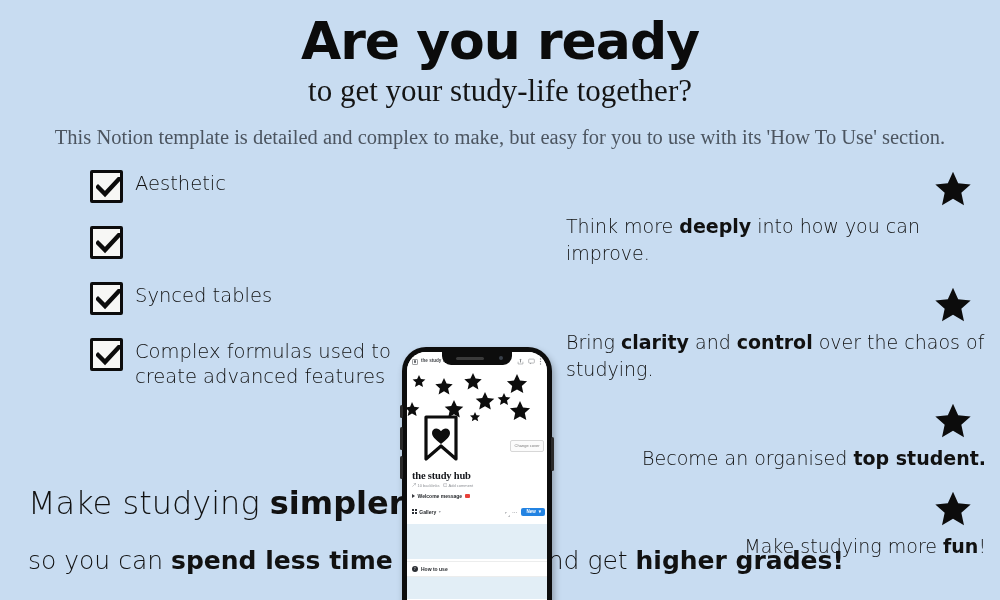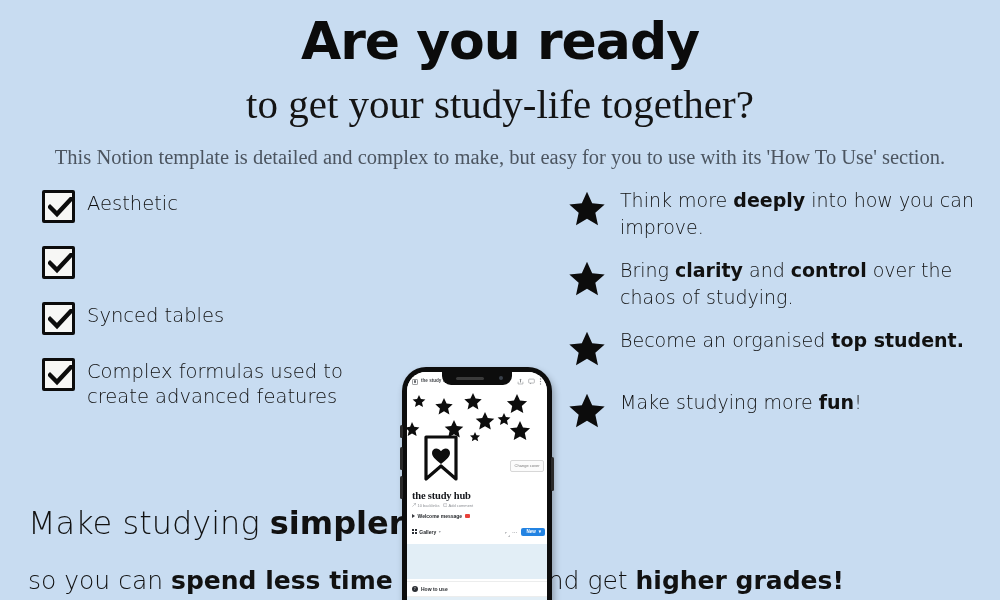--- a/index.html
+++ b/index.html
@@ -26,24 +26,24 @@
   .headline {
     font-family: "DejaVu Sans", sans-serif;
     font-weight: bold;
     font-size: 52px;
     letter-spacing: -1px;
     line-height: 1.12;
     color: #0b0b0b;
   }
   .subheadline {
     font-family: "Liberation Serif", serif;
-    font-size: 41px;
+    font-size: 31px;
     line-height: 1.2;
     color: #141414;
-    margin-top: 10px;
+    margin-top: 2px;
   }
   .intro {
     font-family: "Liberation Serif", serif;
     font-size: 20.5px;
     line-height: 1.62;
     color: #4c5560;
     width: 972px;
     margin: 12px auto 0 auto;
     text-align: center;
   }
@@ -59,20 +59,21 @@
   .checklist {
     position: absolute;
     left: 42px;
     top: 14px;
     width: 360px;
   }
   .check-row {
     display: flex;
     align-items: flex-start;
     margin-bottom: 22px;
+    margin-left: 48px;
   }
   .checkbox {
     flex: 0 0 auto;
     width: 33px;
     height: 33px;
     border: 3px solid #0c0c0c;
     background: #f7f7f5;
     border-radius: 2px;
     position: relative;
     margin-right: 12px;
@@ -90,22 +91,23 @@
 
   
   .starlist {
     position: absolute;
     left: 566px;
     top: 12px;
     width: 420px;
   }
   .star-row {
     display: flex;
-    align-items: flex-start;
+    align-items: flex-end;
     margin-bottom: 16px;
+    flex-direction: column;
   }
   .star-icon {
     flex: 0 0 auto;
     width: 44px;
     margin-right: 10px;
     padding-top: 2px;
   }
   .star-text {
     font-family: "DejaVu Sans", sans-serif;
     font-size: 19px;

